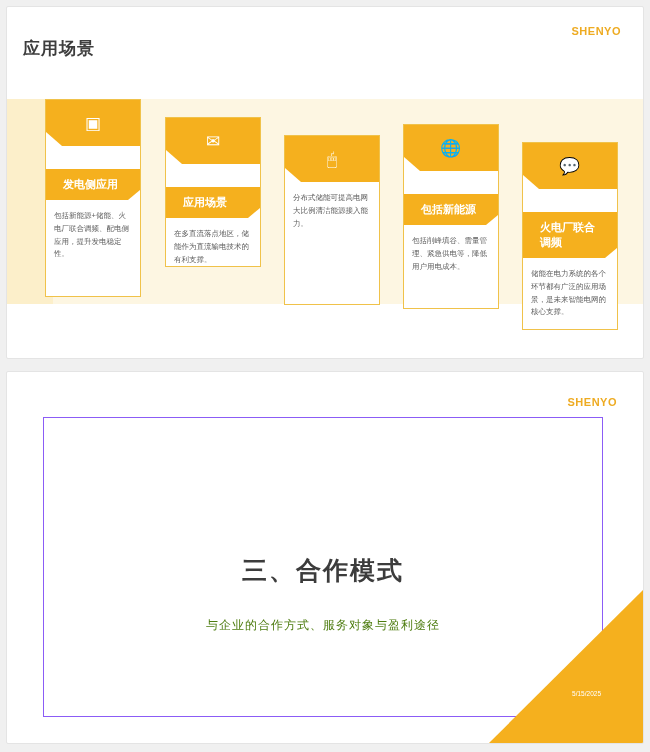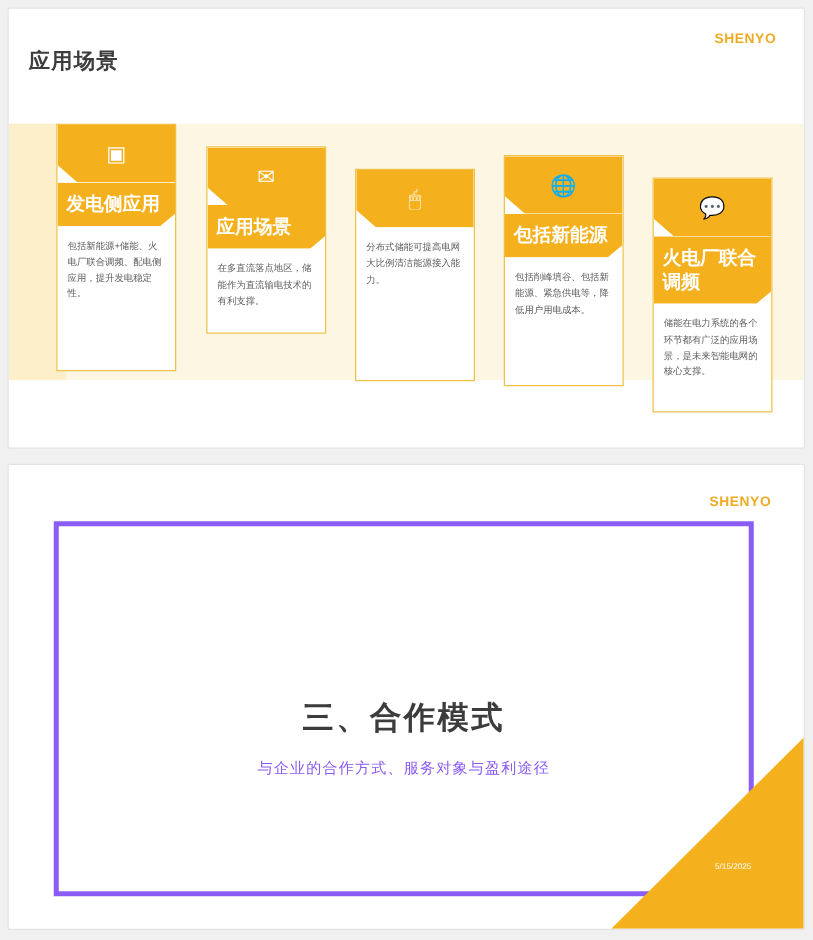--- a/index.html
+++ b/index.html
@@ -94,25 +94,26 @@
     clip-path: polygon(0 0, 100% 0, 100% 100%, 16px 100%, 0 calc(100% - 14px));
   }
   .card .icon-box .glyph {
     font-size: 17px;
     color: #ffffff;
     line-height: 1;
   }
   .card .label {
     background: #f5b01e;
     color: #ffffff;
-    font-size: 15px;
-    font-weight: bold;
-    padding: 8px 7px;
+    font-size: 11px;
+    font-weight: bold;
+    padding: 8px 17px;
     box-sizing: border-box;
     clip-path: polygon(0 0, 100% 0, 100% calc(100% - 10px), calc(100% - 12px) 100%, 0 100%);
+    margin-top: 23px;
   }
   .card .body {
     font-size: 7.5px;
     color: #5d5d5d;
     line-height: 1.7;
     padding: 10px 8px 10px 8px;
     min-height: 70px;
     box-sizing: border-box;
   }
   .card.c1 { left: 38px;  top: 92px;  height: 198px; }
@@ -139,40 +140,40 @@
     font-size: 11px;
     font-weight: bold;
     letter-spacing: .5px;
   }
   .s2-frame {
     position: absolute;
     left: 36px;
     top: 45px;
     right: 40px;
     bottom: 26px;
-    border: 4px solid #8b5cf6;
+    border: 1px solid #8b5cf6;
     box-sizing: border-box;
   }
   .s2-center {
     position: absolute;
     left: 0;
     right: 0;
     top: 136px;
     text-align: center;
   }
   .s2-heading {
     font-size: 25px;
     font-weight: bold;
     color: #3c3c3c;
     letter-spacing: 2px;
   }
   .s2-sub {
-    margin-top: 16px;
+    margin-top: 30px;
     font-size: 12px;
-    color: #8b5cf6;
+    color: #4d7c0f;
     letter-spacing: 1px;
   }
   .tri {
     position: absolute;
     right: 0;
     bottom: 0;
     width: 0;
     height: 0;
     border-left: 154px solid transparent;
     border-bottom: 153px solid #f5b01e;
@@ -219,21 +220,21 @@
           <span class="glyph">🖱</span>
         </div>
         <div class="body">分布式储能可提高电网大比例清洁能源接入能力。</div>
       </div>
 
       <div class="card c4">
         <div class="icon-box">
           <span class="glyph">🌐</span>
         </div>
         <div class="label">包括新能源</div>
-        <div class="body">包括削峰填谷、包括新能源、紧急供电等，降低用户用电成本。</div>
+        <div class="body">包括削峰填谷、需量管理、紧急供电等，降低用户用电成本。</div>
       </div>
 
       <div class="card c5">
         <div class="icon-box">
           <span class="glyph">💬</span>
         </div>
         <div class="label">火电厂联合调频</div>
         <div class="body">储能在电力系统的各个环节都有广泛的应用场景，是未来智能电网的核心支撑。</div>
       </div>
 

